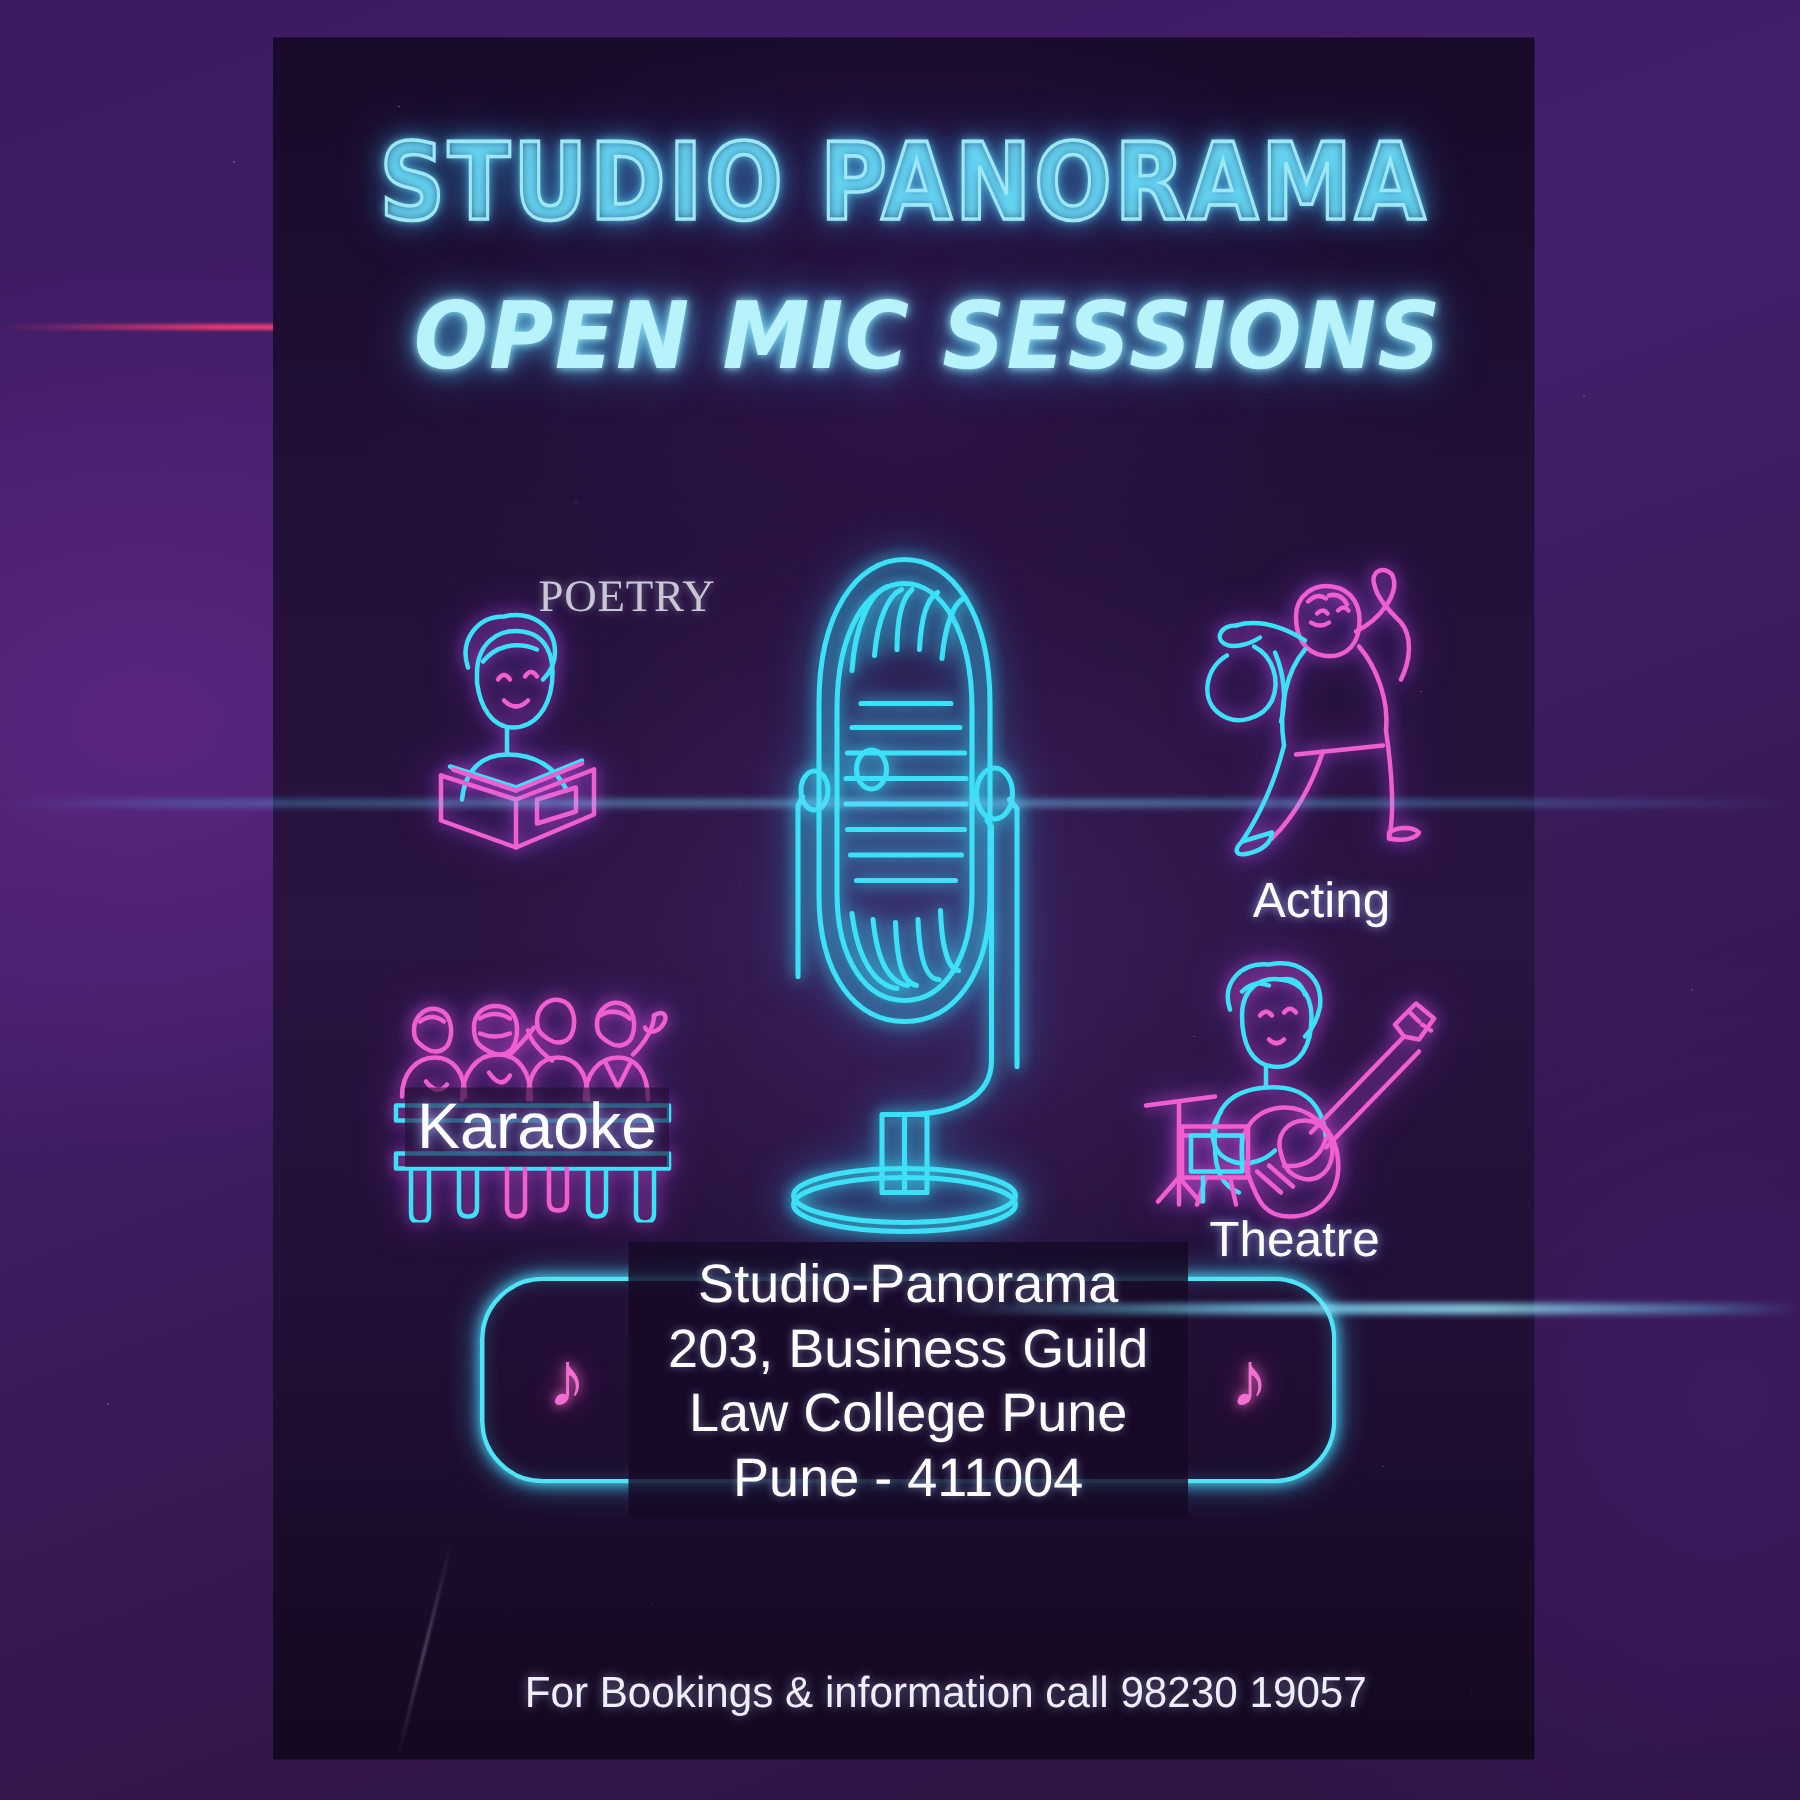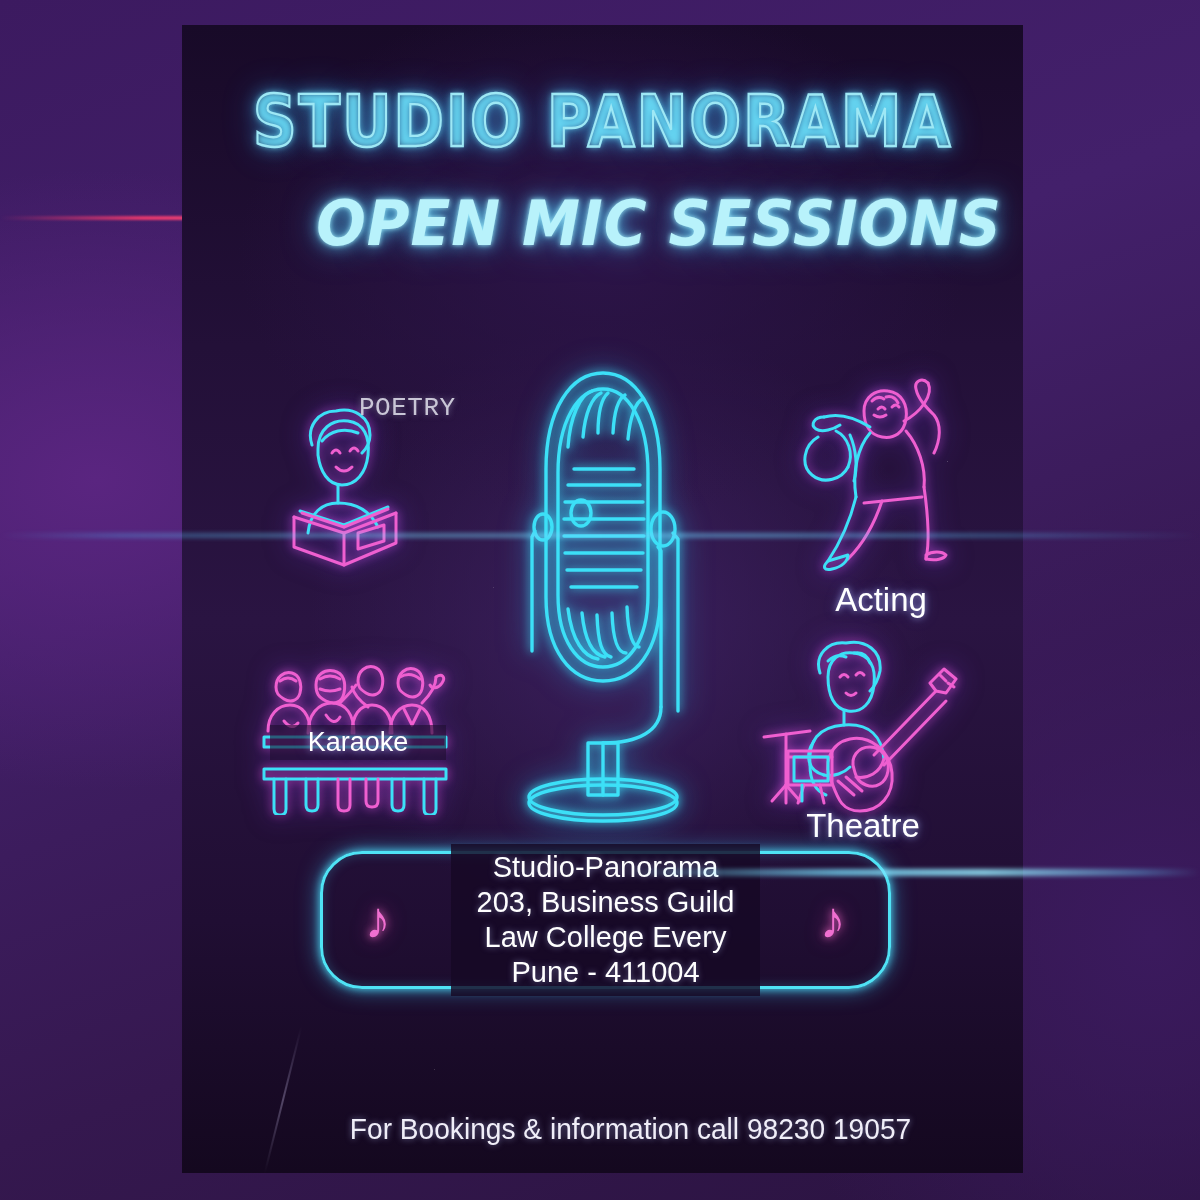--- a/index.html
+++ b/index.html
@@ -87,21 +87,21 @@
     font-size:71px;font-weight:bold;letter-spacing:2px;
     color:transparent;
     -webkit-text-stroke:2.4px #9ee8f5;
     text-shadow:
       0 0 7px rgba(110,230,255,.85),
       0 0 18px rgba(70,200,255,.65),
       0 0 38px rgba(50,160,255,.45);
     transform:scaleX(.86);
     white-space:nowrap;
   }
-  .subtitle-wrap{position:absolute;left:4px;width:841px;top:162px;text-align:right;}
+  .subtitle-wrap{position:absolute;left:16px;width:841px;top:162px;text-align:center;}
   .subtitle{
     font-family:"DejaVu Sans",sans-serif;
     font-size:62px;font-weight:bold;font-style:italic;letter-spacing:1px;
     color:#b8f2fb;
     text-shadow:
       0 0 6px rgba(160,240,255,.95),
       0 0 16px rgba(90,215,255,.8),
       0 0 36px rgba(60,180,255,.55);
     transform:scaleX(.94);
     white-space:nowrap;
@@ -118,48 +118,48 @@
   .mic{position:absolute;left:306px;top:326px;width:230px;height:480px;}
 
   
   .icon-block{position:absolute;}
   .icon-caption{
     position:absolute;left:0;width:100%;text-align:center;
     font-family:"Liberation Sans",sans-serif;font-size:33px;color:#ffffff;
     text-shadow:0 0 6px rgba(180,190,255,.7),0 0 14px rgba(120,140,255,.4);
   }
   .poetry-tag{
-    position:absolute;left:177px;top:368px;
-    font-family:Liberation Mono, monospace;font-size:26px;
+    position:absolute;left:177px;top:356px;
+    font-family:Liberation Serif, serif;font-size:30px;
     color:#c9c6d6;letter-spacing:.5px;
     text-shadow:0 0 6px rgba(190,190,220,.5);
   }
   .karaoke-tag{
     position:absolute;left:88px;top:700px;width:160px;text-align:center;
-    font-family:"Liberation Sans",sans-serif;font-size:27px;color:#ffffff;
+    font-family:"Liberation Sans",sans-serif;font-size:43px;color:#ffffff;
     background:rgba(30,14,48,.62);padding:2px 8px;
     text-shadow:0 0 7px rgba(180,190,255,.75),0 0 16px rgba(120,140,255,.45);
   }
 
   
   .addr{
     position:absolute;left:138px;top:826px;width:565px;height:132px;
     border:3px solid #4fe3f5;border-radius:42px;
     box-shadow:
       0 0 9px rgba(80,225,250,.9),
       0 0 22px rgba(60,200,250,.6),
       inset 0 0 12px rgba(70,210,250,.25);
     display:flex;align-items:center;justify-content:center;
   }
   .addr-lines{
     background:rgba(22,9,36,.82);
     padding:6px 26px;
     text-align:center;
     font-family:"Liberation Sans",sans-serif;
-    font-size:29px;line-height:1.20;color:#ffffff;
+    font-size:36px;line-height:1.20;color:#ffffff;
     text-shadow:0 0 6px rgba(190,200,255,.5);
   }
   .note{
     position:absolute;top:50%;transform:translateY(-50%);
     font-size:52px;color:#f06fd0;
     text-shadow:0 0 8px rgba(255,110,210,.95),0 0 20px rgba(255,70,190,.65);
     line-height:1;
   }
   .note-l{left:42px;} .note-r{right:42px;}
 
@@ -439,21 +439,21 @@
         </g>
       </svg>
     </div>
     <div class="icon-caption" style="left:576px;top:782px;width:210px;">Theatre</div>
 
     <div class="addr">
       <span class="note note-l">♪</span>
       <div class="addr-lines">
         <div>Studio-Panorama</div>
         <div>203, Business Guild</div>
-        <div>Law College Every</div>
+        <div>Law College Pune</div>
         <div>Pune - 411004</div>
       </div>
       <span class="note note-r">♪</span>
     </div>
 
 
     <div class="contact-wrap">
       <div class="contact">For Bookings &amp; information call 98230 19057</div>
     </div>
   </div>

